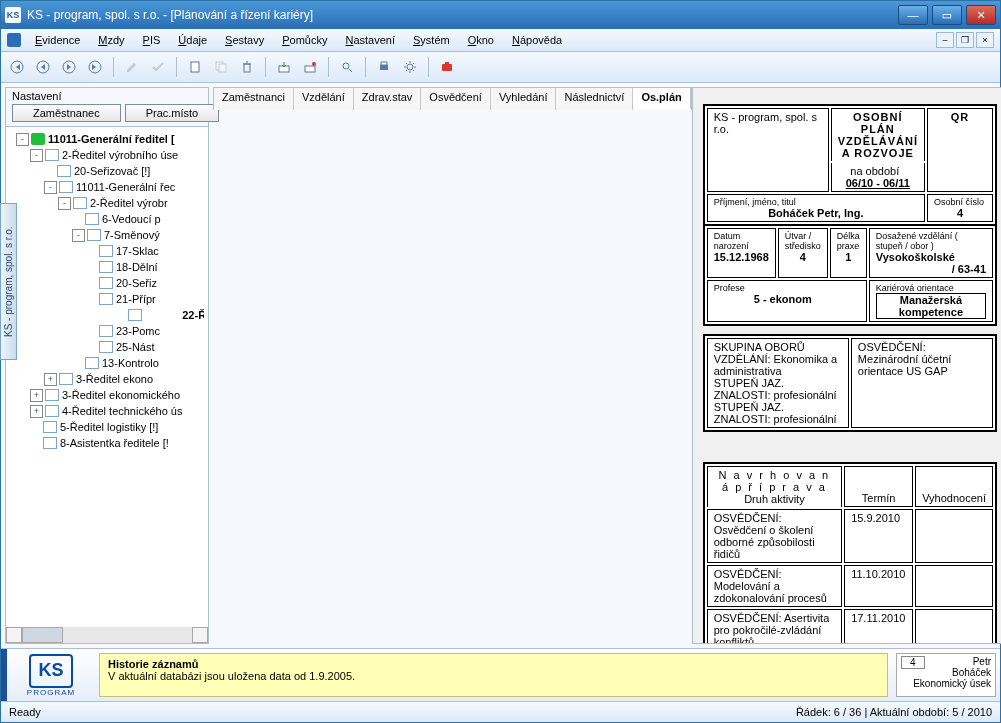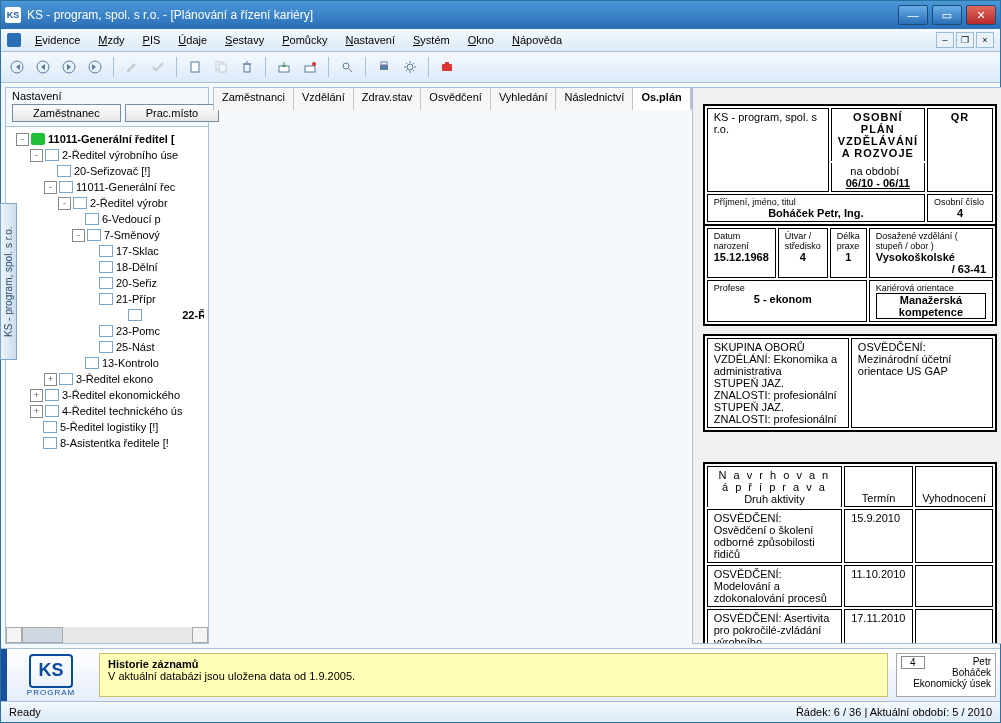--- a/index.html
+++ b/index.html
@@ -457,21 +457,21 @@
                     <td>OSVĚDČENÍ: Osvědčení o školení odborné způsobilosti řidičů</td>
                     <td class="center">15.9.2010</td>
                     <td></td>
                   </tr>
                   <tr>
                     <td>OSVĚDČENÍ: Modelování a zdokonalování procesů</td>
                     <td class="center">11.10.2010</td>
                     <td></td>
                   </tr>
                   <tr>
-                    <td>OSVĚDČENÍ: Asertivita pro pokročilé-zvládání výrobního</td>
+                    <td>OSVĚDČENÍ: Asertivita pro pokročilé-zvládání konfliktů</td>
                     <td class="center">17.11.2010</td>
                     <td></td>
                   </tr>
                   <tr>
                     <td>OSVĚDČENÍ: BOZP</td>
                     <td class="center">21.12.2010</td>
                     <td></td>
                   </tr>
                 </tbody>
           </table>

